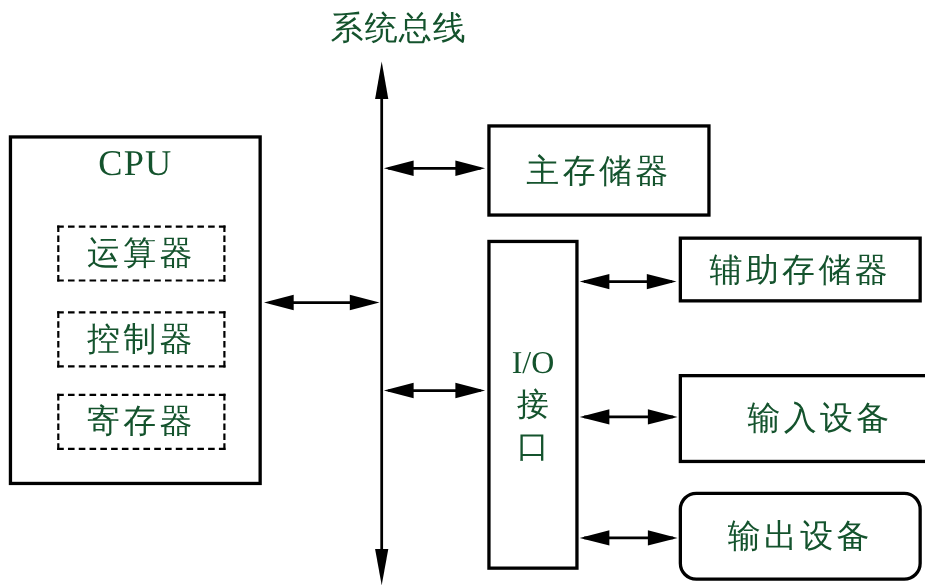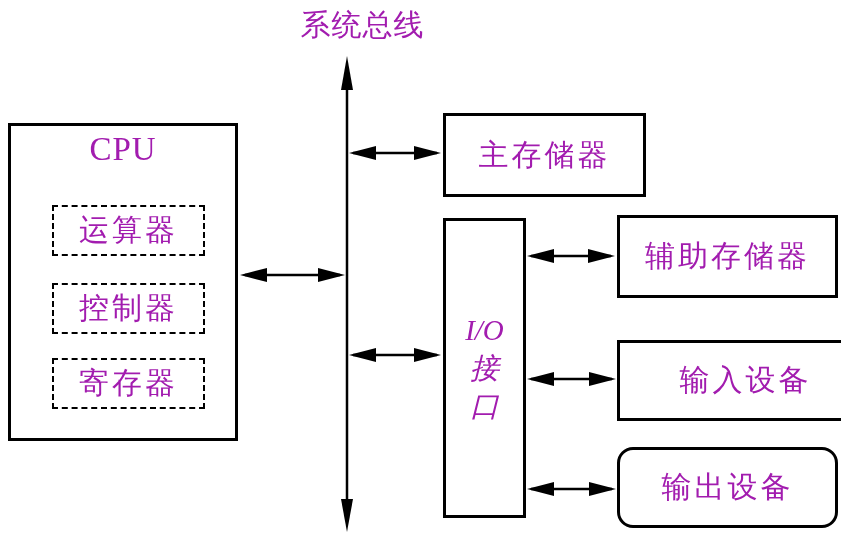--- a/index.html
+++ b/index.html
@@ -2,21 +2,21 @@
 <html><head>
 <meta charset="utf-8">
 <style>
   * { margin: 0; padding: 0; box-sizing: border-box; }
   html, body { background: #ffffff; }
   .canvas {
     position: relative;
     width: 841px;
     height: 533px;
     background: #ffffff;
-    color: #a21caf;
+    color: #14532d;
     font-family: "Liberation Serif", "DejaVu Serif", serif;
     overflow: hidden;
   }
   .connector-layer {
     position: absolute;
     left: 0; top: 0;
     width: 841px; height: 533px;
     pointer-events: none;
   }
   .bus-label {
@@ -27,22 +27,22 @@
     letter-spacing: 1px;
     white-space: nowrap;
   }
   .box {
     position: absolute;
     border: 3px solid #000000;
     background: #ffffff;
   }
   .cpu-box    { left: 8px;   top: 123px; width: 230px; height: 318px; }
   .mm-box     { left: 443px; top: 113px; width: 203px; height: 84px;  }
-  .io-box     { left: 443px; top: 218px; width: 83px;  height: 300px; font-style: italic; }
-  .aux-box    { left: 617px; top: 215px; width: 221px; height: 83px;  }
+  .io-box     { left: 443px; top: 218px; width: 83px;  height: 300px; }
+  .aux-box    { left: 617px; top: 215px; width: 221px; height: 60px;  }
   .input-box  { left: 617px; top: 340px; width: 257px; height: 81px;  }
   .output-box { left: 617px; top: 447px; width: 221px; height: 81px; border-radius: 16px;  }
 
   .cpu-title {
     position: absolute;
     left: 0; top: 5px; width: 100%;
     text-align: center;
     font-size: 33px;
     letter-spacing: 1px;
   }

